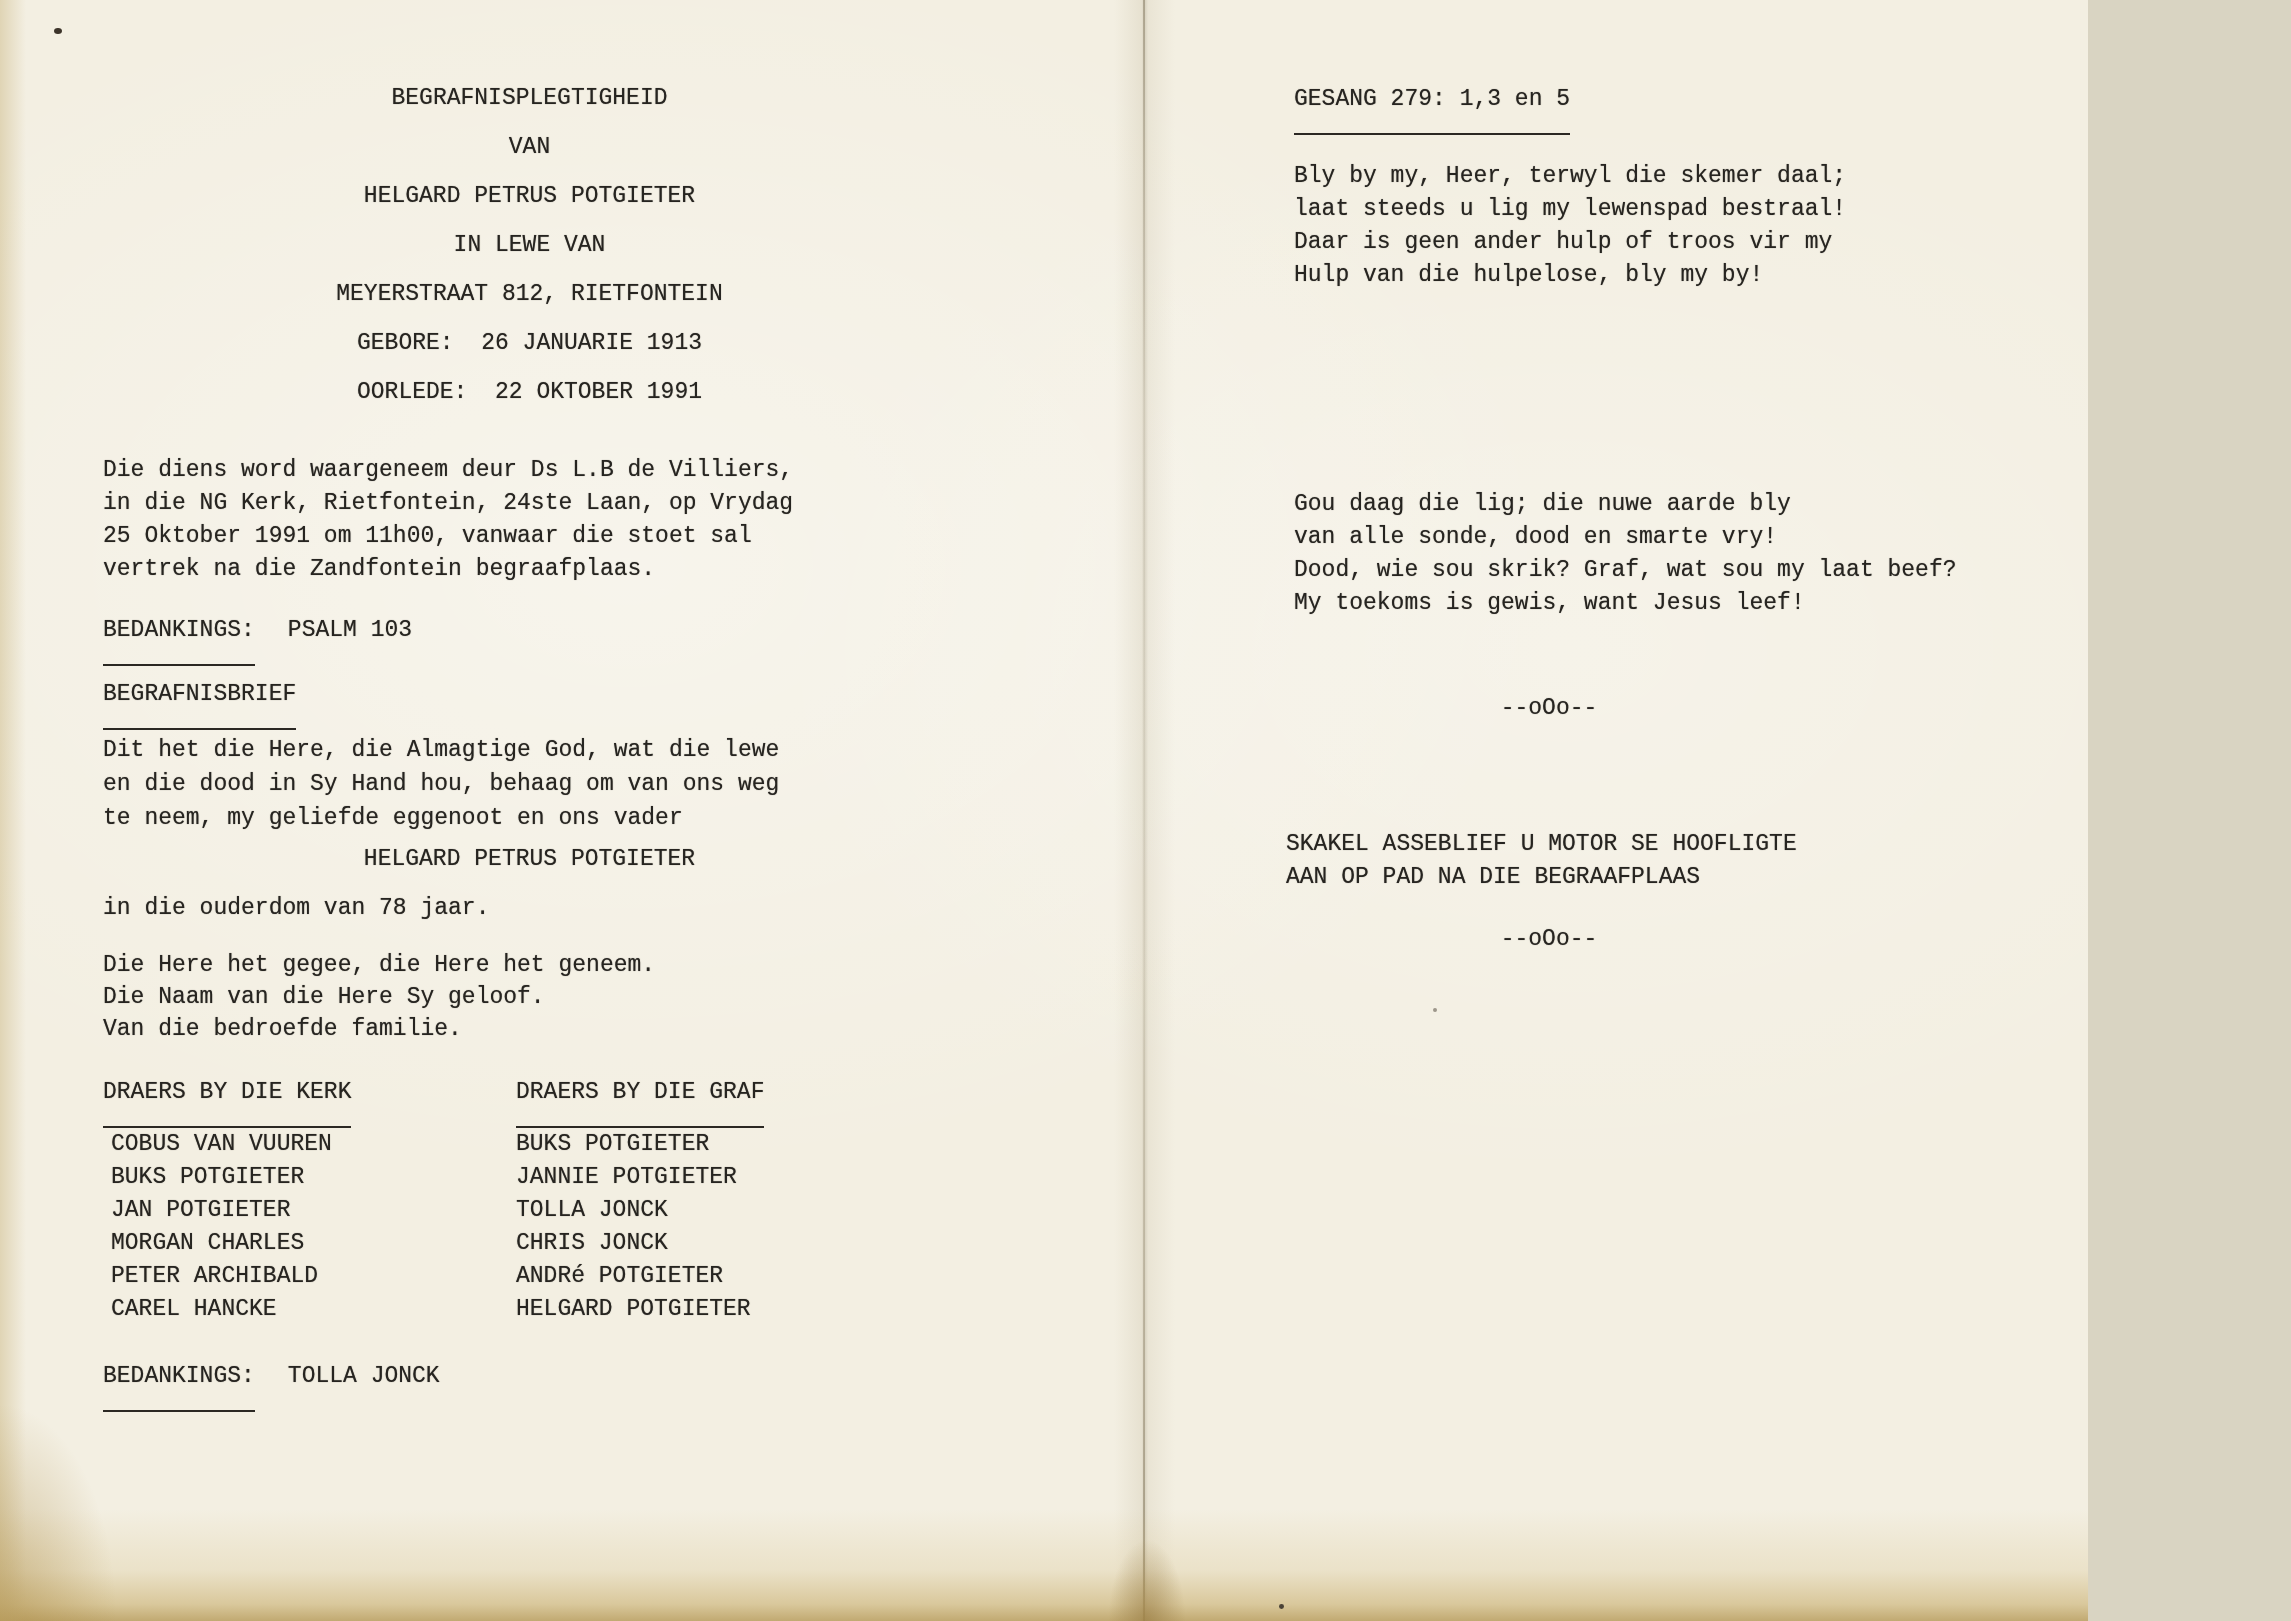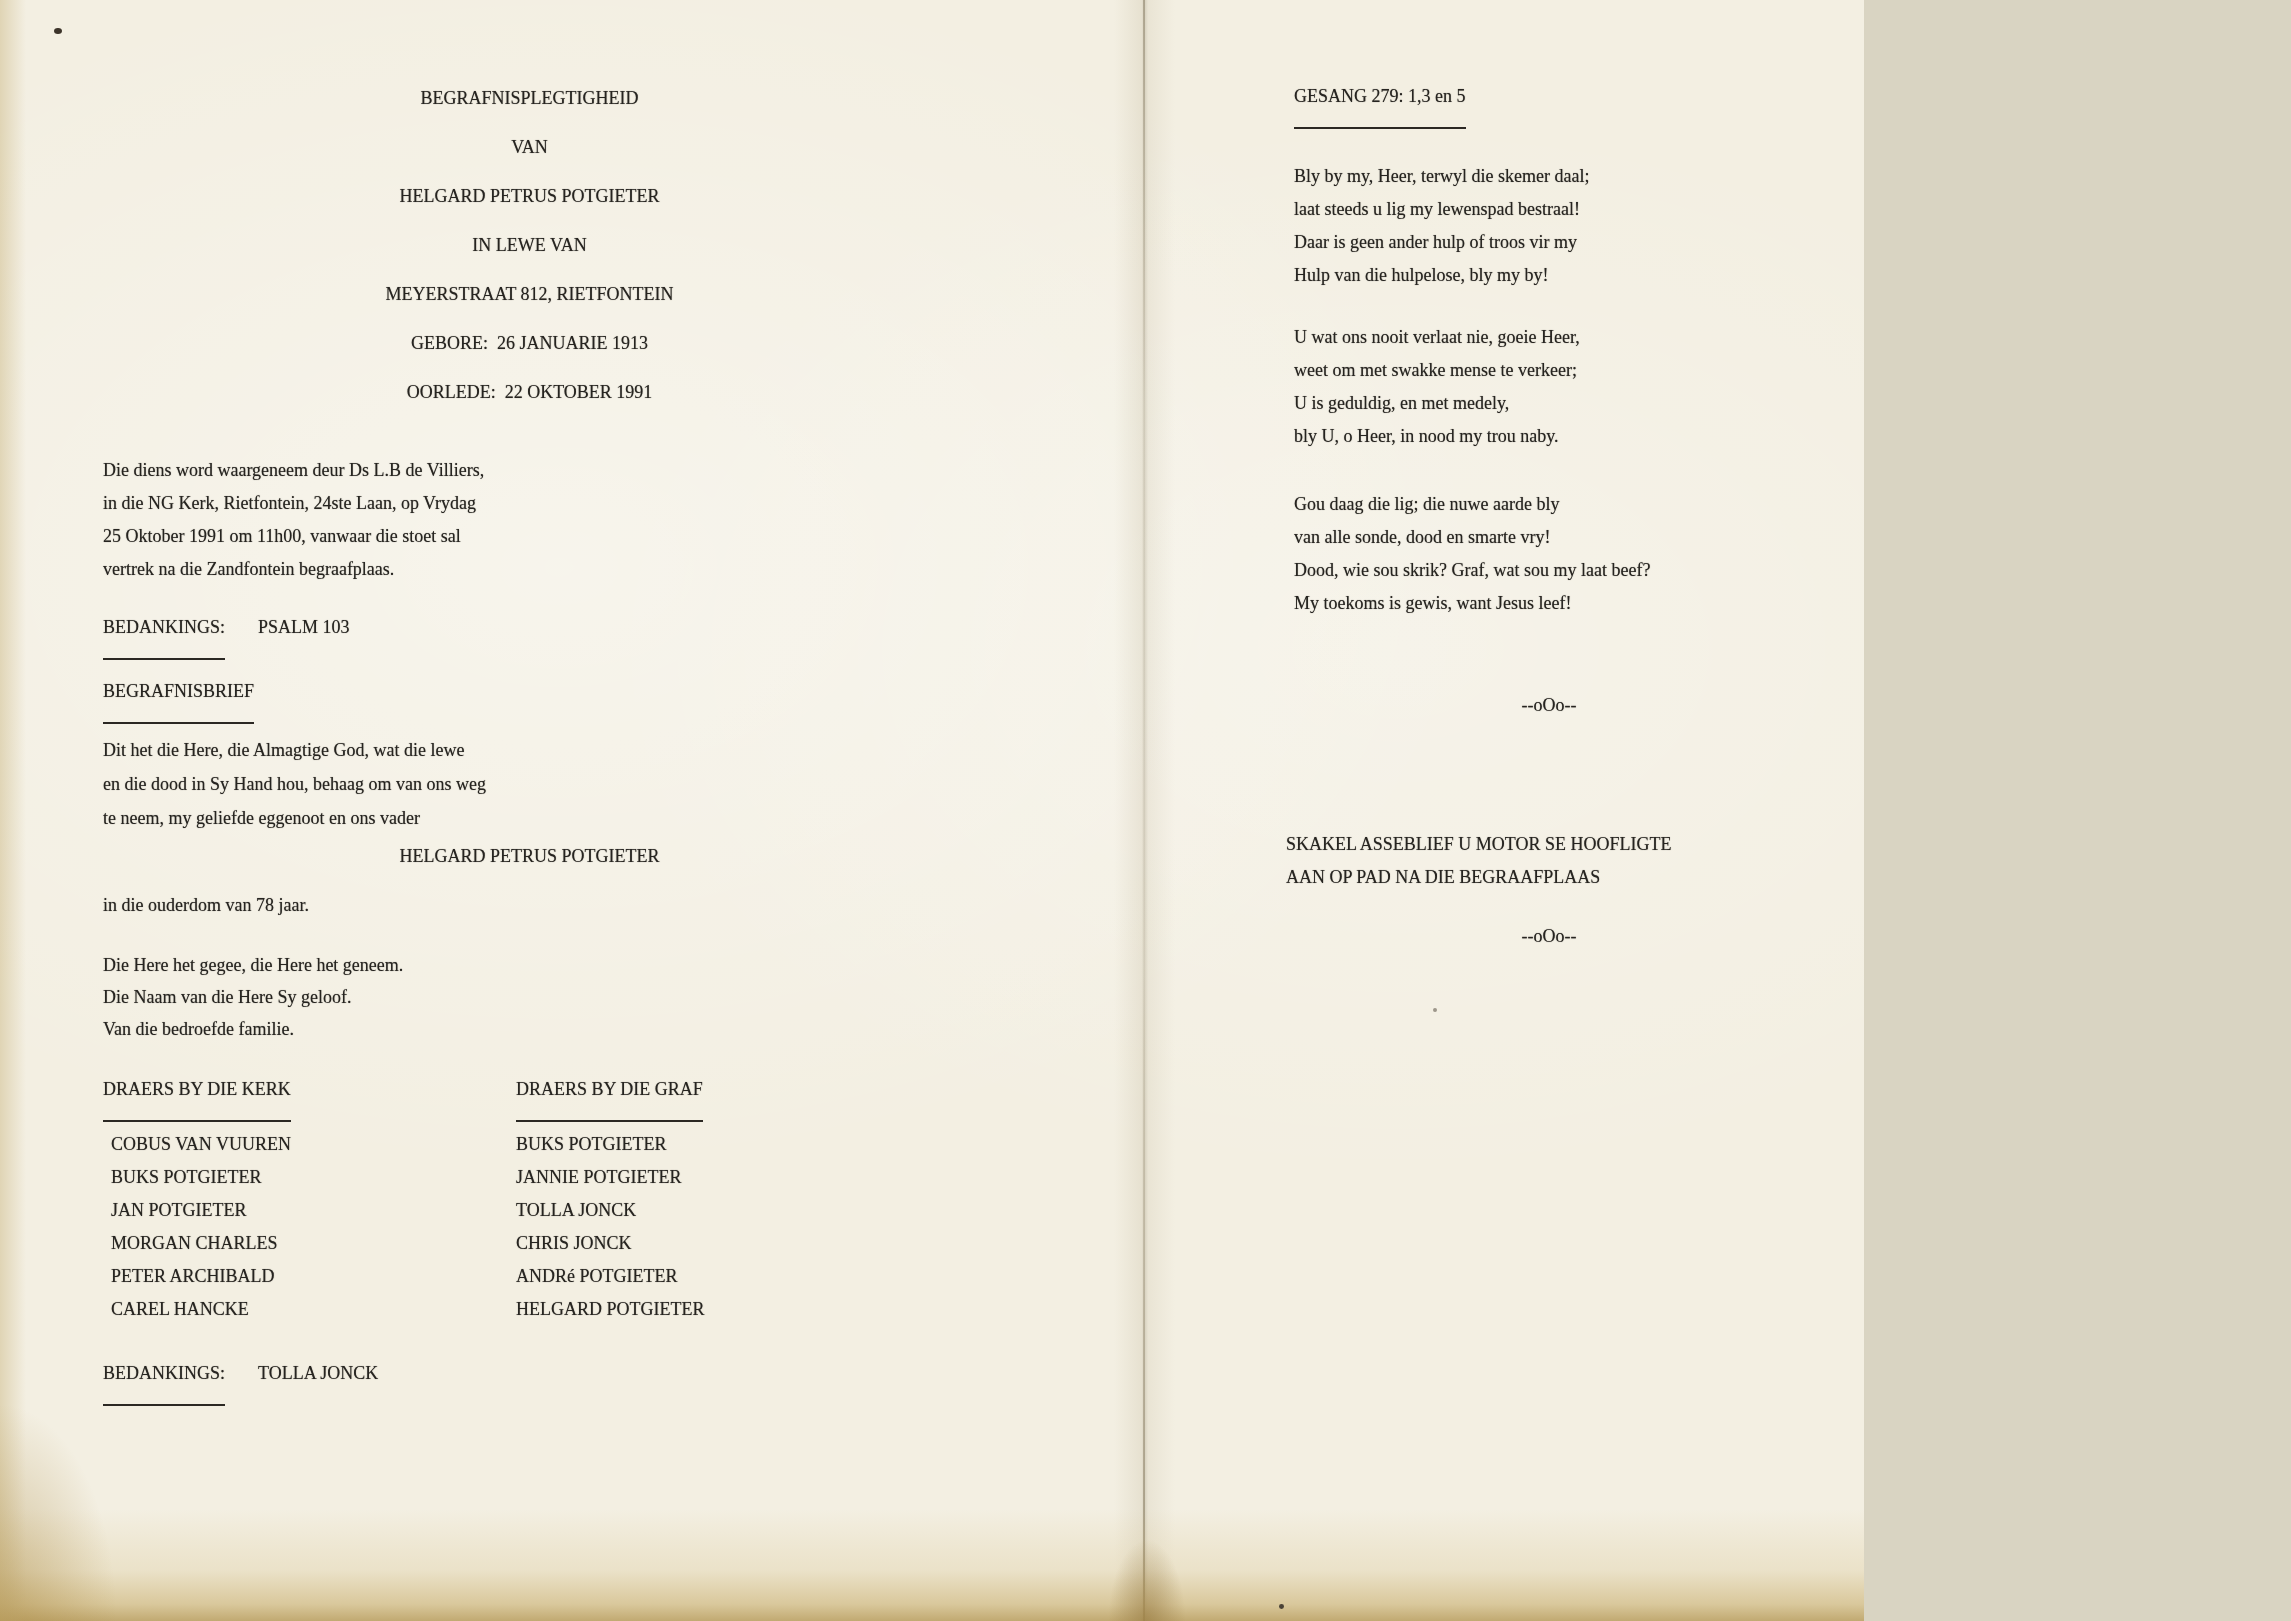--- a/index.html
+++ b/index.html
@@ -1,25 +1,25 @@
 <!DOCTYPE html>
 <html><head>
 <meta charset="utf-8">
 <style>
   html,body{margin:0;padding:0;background:#d9d4c2;}
   #scan{
     position:relative;
-    width:1864px;height:1621px;
+    width:2088px;height:1621px;
     overflow:hidden;
     background:
       radial-gradient(ellipse 1372px 882px at 30% 35%, rgba(255,255,255,0.35), rgba(255,255,255,0) 70%),
       radial-gradient(ellipse 1176px 784px at 75% 40%, rgba(255,255,255,0.25), rgba(255,255,255,0) 70%),
       #f3efe2;
-    font-family:Liberation Serif, serif;
-    font-size:18px;
+    font-family:Liberation Mono, monospace;
+    font-size:23px;
     color:#262420;
     text-shadow:0 0 1px rgba(40,36,30,0.55);
   }
   .abs{position:absolute;}
   .ml{white-space:pre-wrap;line-height:33px;}
   .center{text-align:center;}
   .u{border-bottom:2.9px solid #2b2823;padding-bottom:21px;}
   .gap{display:inline-block;width:33px;}
   
   .fold{
@@ -154,24 +154,20 @@
   </div>
 
   <div class="abs rp-hymn-h">
     <span class="u">GESANG 279: 1,3 en 5</span>
   </div>
 
   <div class="abs rp-v1 ml">Bly by my, Heer, terwyl die skemer daal;
 laat steeds u lig my lewenspad bestraal!
 Daar is geen ander hulp of troos vir my
 Hulp van die hulpelose, bly my by!</div>
-  <div class="abs rp-v2 ml">U wat ons nooit verlaat nie, goeie Heer,
-weet om met swakke mense te verkeer;
-U is geduldig, en met medely,
-bly U, o Heer, in nood my trou naby.</div>
   <div class="abs rp-v3 ml">Gou daag die lig; die nuwe aarde bly
 van alle sonde, dood en smarte vry!
 Dood, wie sou skrik? Graf, wat sou my laat beef?
 My toekoms is gewis, want Jesus leef!</div>
 
   <div class="abs rp-div1 center">--oOo--</div>
 
   <div class="abs rp-notice ml">SKAKEL ASSEBLIEF U MOTOR SE HOOFLIGTE
 AAN OP PAD NA DIE BEGRAAFPLAAS</div>
 

